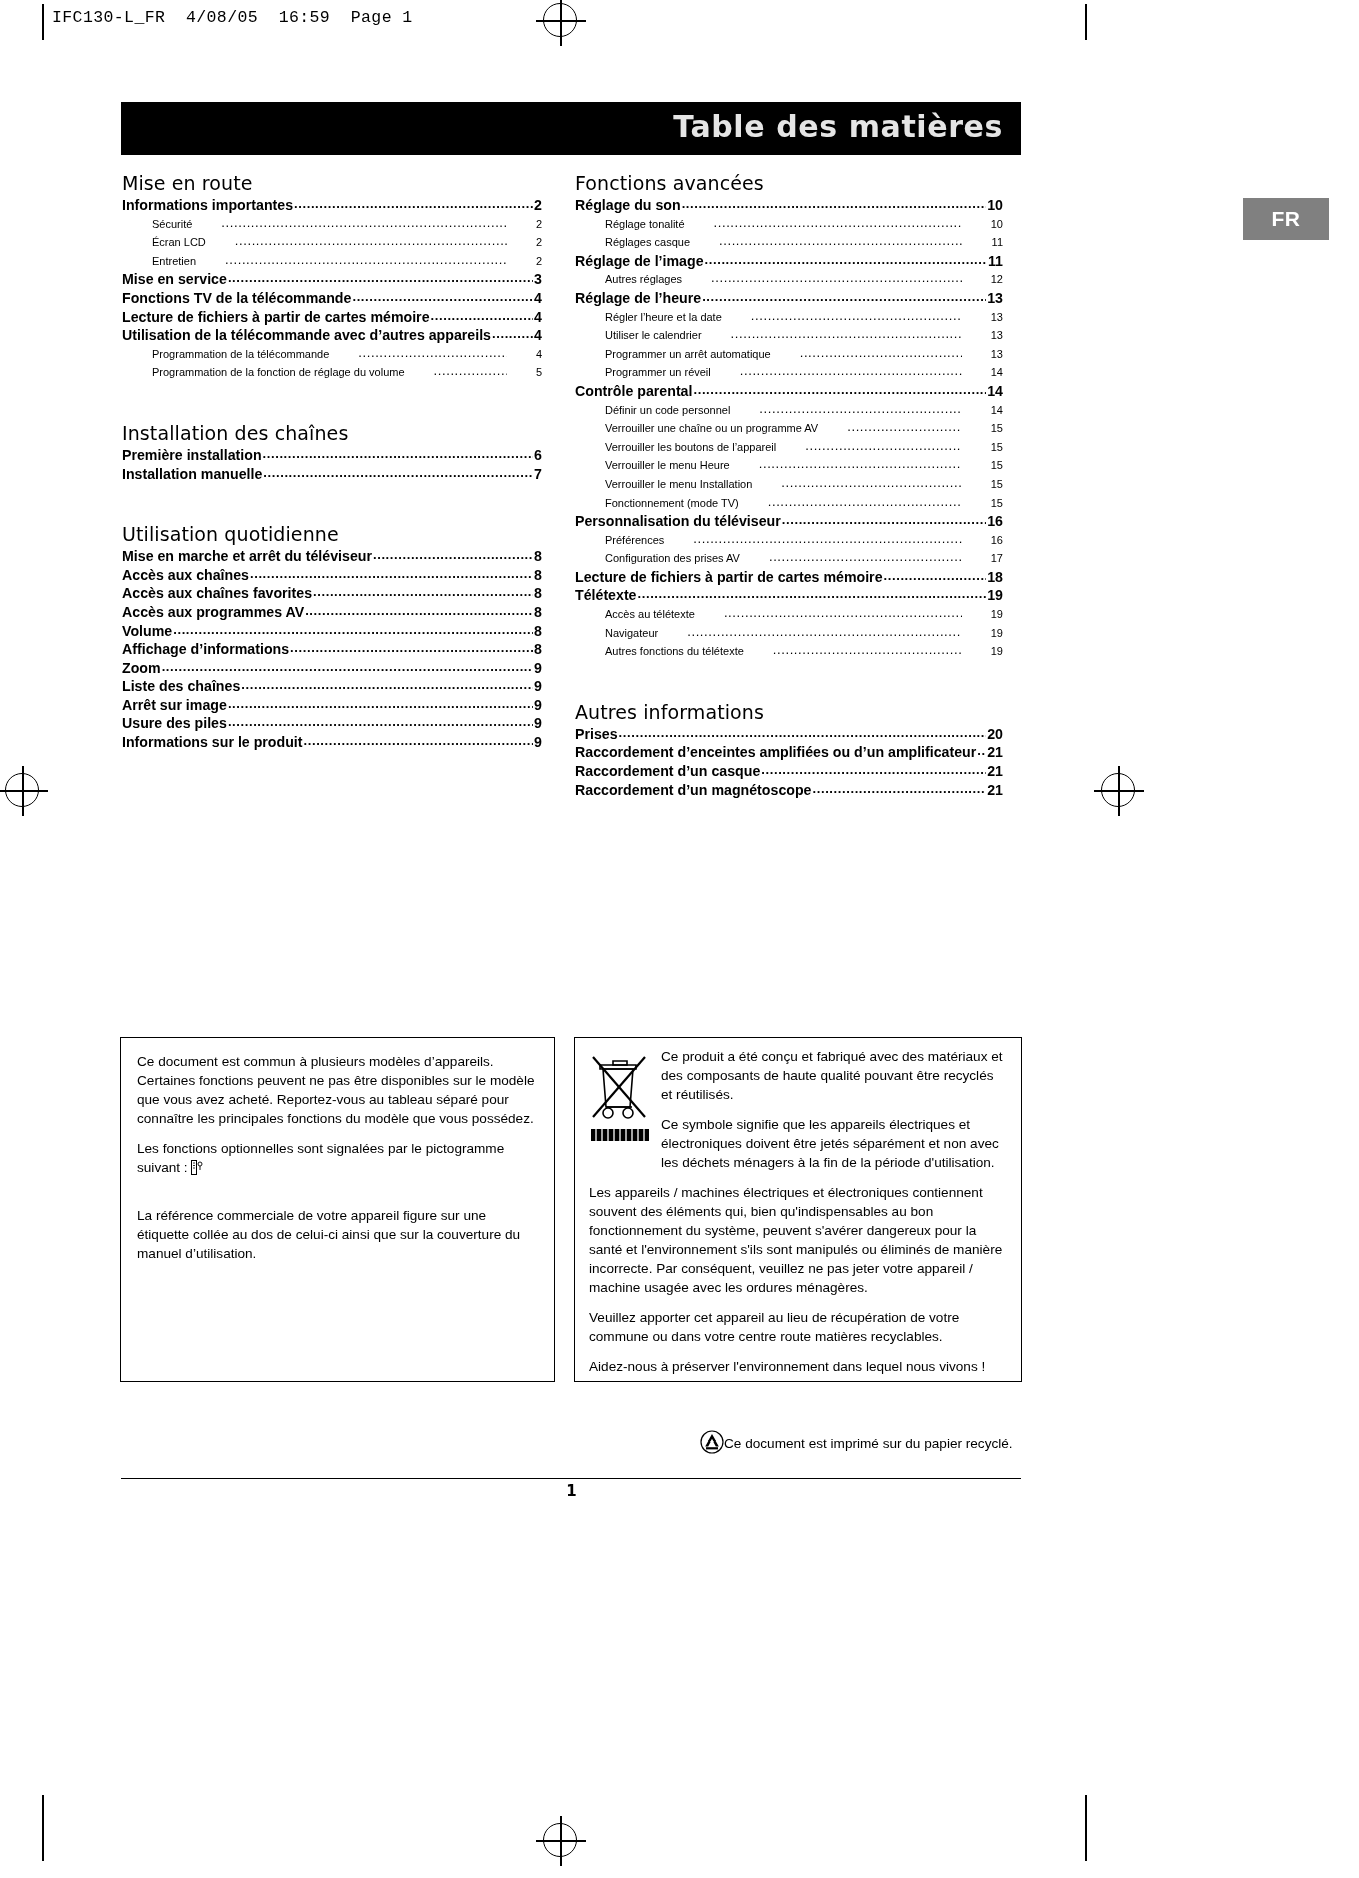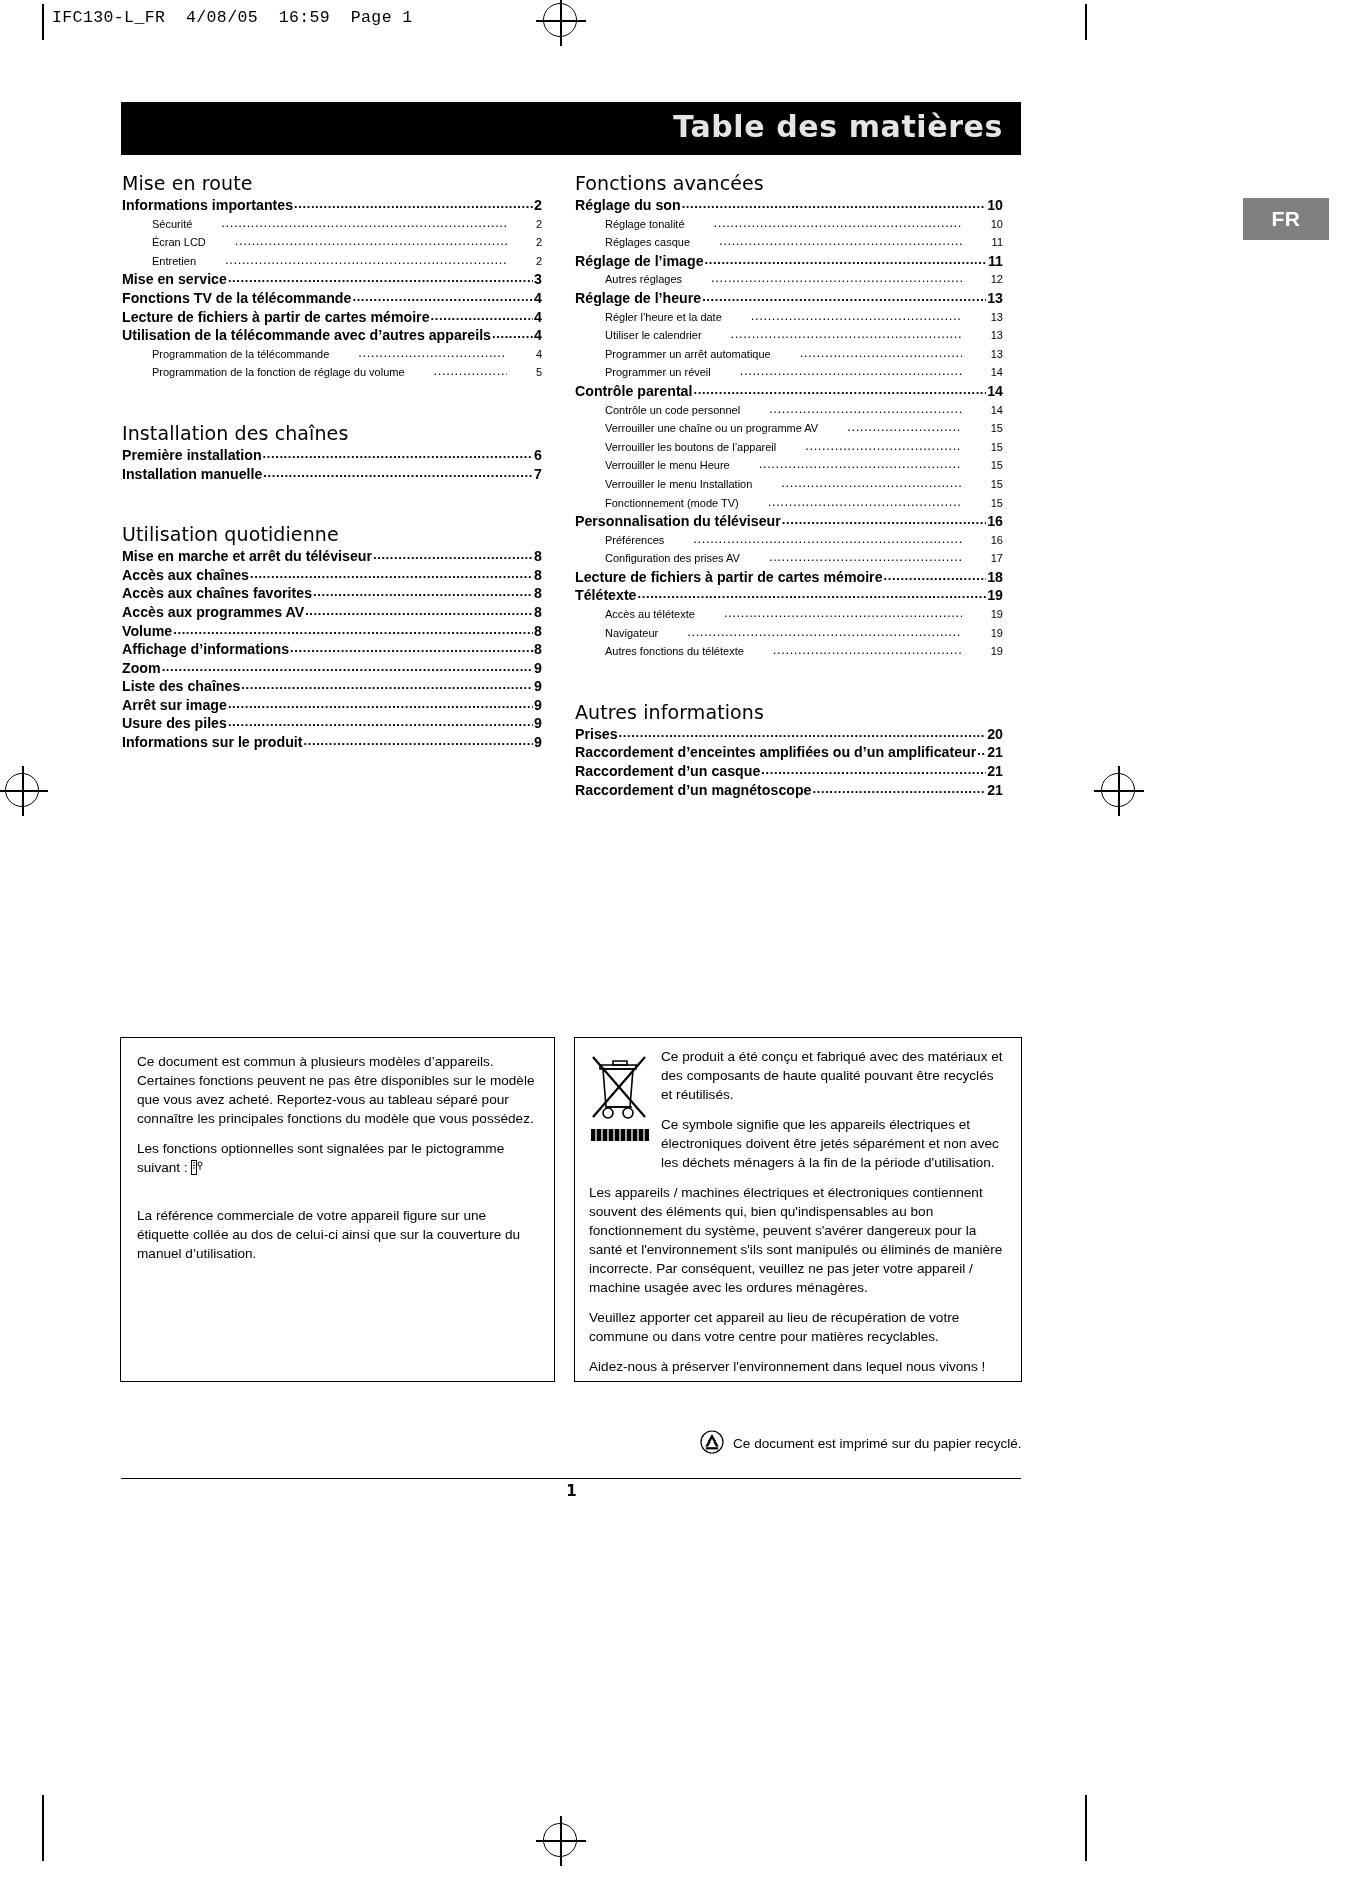--- a/index.html
+++ b/index.html
@@ -49,21 +49,21 @@
   .box-right{left:574px;top:1037px;width:448px;height:345px;padding:9px 14px;}
 
   .weee-wrap{display:flex;gap:10px;align-items:flex-start;}
   .weee{flex:0 0 auto;width:62px;padding-top:2px;}
   .weee-txt{flex:1 1 auto;}
 
   .pictogram{display:inline-block;width:12px;height:14px;vertical-align:-2px;position:relative;}
   .pictogram svg{display:block;}
 
   
-  .recycle-line{position:absolute;left:700px;top:1430px;display:flex;align-items:center;gap:9px;font-size:13.6px;}
+  .recycle-line{position:absolute;left:700px;top:1430px;display:flex;align-items:center;font-size:13.6px;}
   .footer-rule{position:absolute;left:121px;top:1478px;width:900px;height:1.3px;background:#000;}
   .folio{position:absolute;left:0;top:1482px;width:1143px;text-align:center;font-size:15px;font-weight:bold;font-family:"DejaVu Sans",sans-serif;}
 
   .side-rule{position:absolute;background:#000;width:1.6px;}
 </style>
 </head>
 <body>
 
 <div class="crop-line side-rule" style="left:42px;top:4px;height:36px;"></div>
 <div class="crop-line side-rule" style="left:1085px;top:4px;height:36px;"></div>
@@ -274,21 +274,21 @@
       <span class="t">Programmer un réveil</span>
       <span class="lead"></span>
       <span class="pg">14</span>
     </div>
     <div class="row lvl1">
       <span class="t">Contrôle parental</span>
       <span class="lead"></span>
       <span class="pg">14</span>
     </div>
     <div class="row lvl2">
-      <span class="t">Contrôle un code personnel</span>
+      <span class="t">Définir un code personnel</span>
       <span class="lead"></span>
       <span class="pg">14</span>
     </div>
     <div class="row lvl2">
       <span class="t">Verrouiller une chaîne ou un programme AV</span>
       <span class="lead"></span>
       <span class="pg">15</span>
     </div>
     <div class="row lvl2">
       <span class="t">Verrouiller les boutons de l’appareil</span>
@@ -420,21 +420,21 @@
             <path d="M55 80 v12"></path>
         </g>
       </svg>
     </div>
     <div class="weee-txt">
       <p>Ce produit a été conçu et fabriqué avec des matériaux et des composants de haute qualité pouvant être recyclés et réutilisés.</p>
       <p>Ce symbole signifie que les appareils électriques et électroniques doivent être jetés séparément et non avec les déchets ménagers à la fin de la période d'utilisation.</p>
     </div>
   </div>
   <p style="margin-top:11px;">Les appareils / machines électriques et électroniques contiennent souvent des éléments qui, bien qu'indispensables au bon fonctionnement du système, peuvent s'avérer dangereux pour la santé et l'environnement s'ils sont manipulés ou éliminés de manière incorrecte. Par conséquent, veuillez ne pas jeter votre appareil / machine usagée avec les ordures ménagères.</p>
-  <p>Veuillez apporter cet appareil au lieu de récupération de votre commune ou dans votre centre pour matières recyclables.</p>
+  <p>Veuillez apporter cet appareil au lieu de récupération de votre commune ou dans votre centre route matières recyclables.</p>
   <p>Aidez-nous à préserver l'environnement dans lequel nous vivons !</p>
 </div>
 
 <div class="recycle-line">
   <span>
     <svg width="24" height="24" viewBox="0 0 24 24">
       <circle cx="12" cy="12" r="11" fill="none" stroke="#000" stroke-width="1.2"></circle>
       <path d="M12 4 L16 11 H13.2 L12 8.8 L10.8 11 H8 Z" fill="#000"></path>
       <path d="M5.2 16.4 L9.2 9.6 L10.6 12.1 L8.2 16.4 Z" fill="#000"></path>
       <path d="M18.8 16.4 L14.8 9.6 L13.4 12.1 L15.8 16.4 Z" fill="#000"></path>

